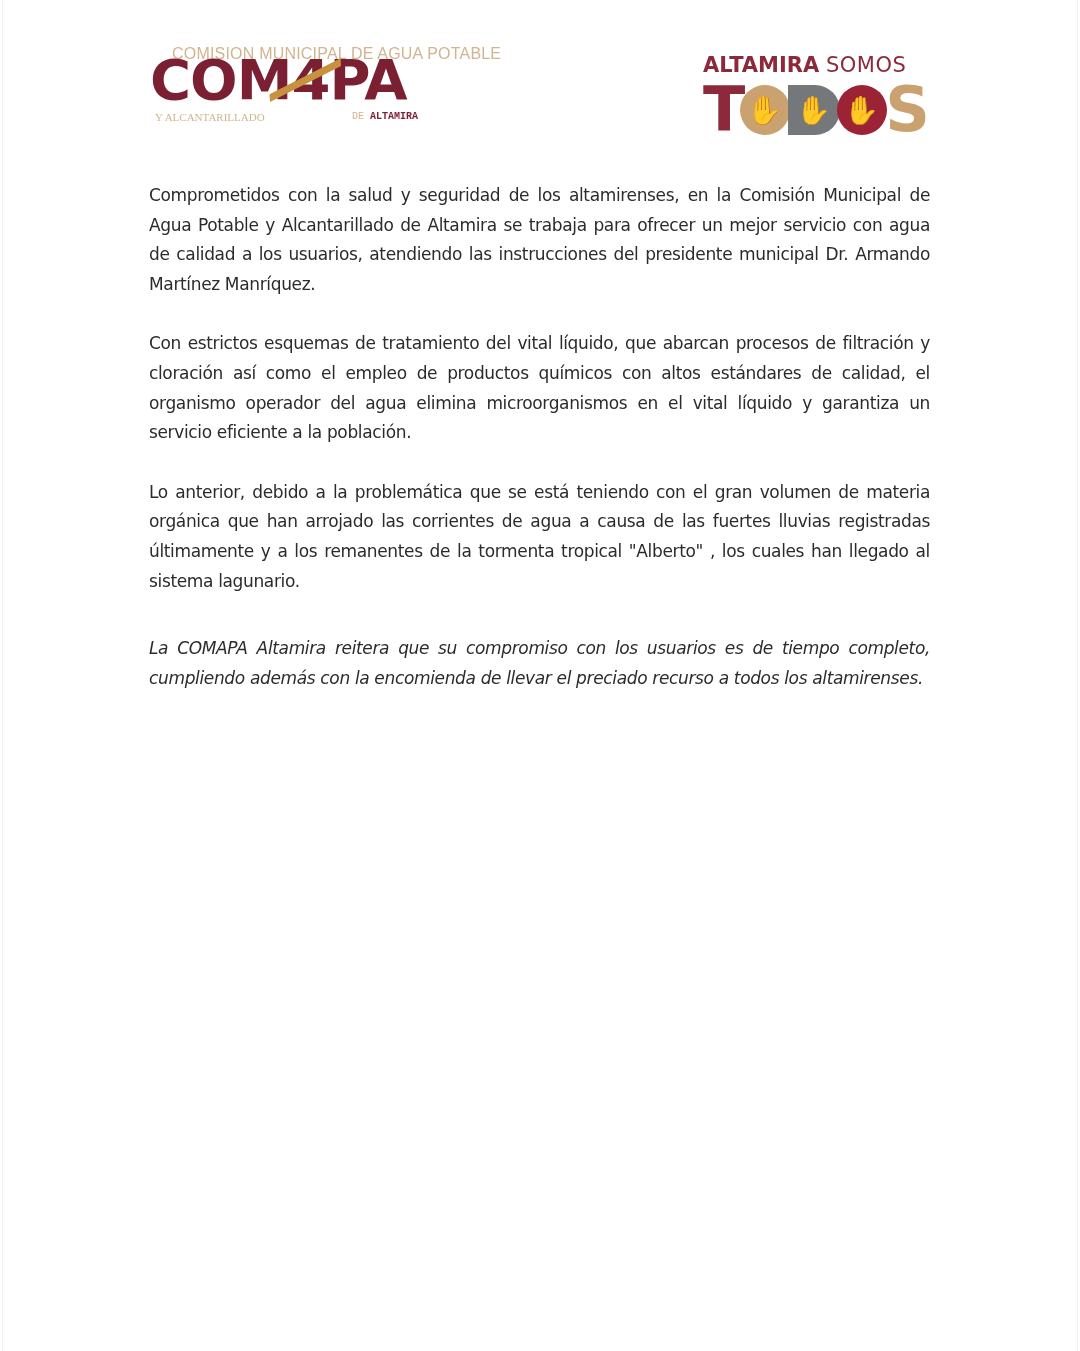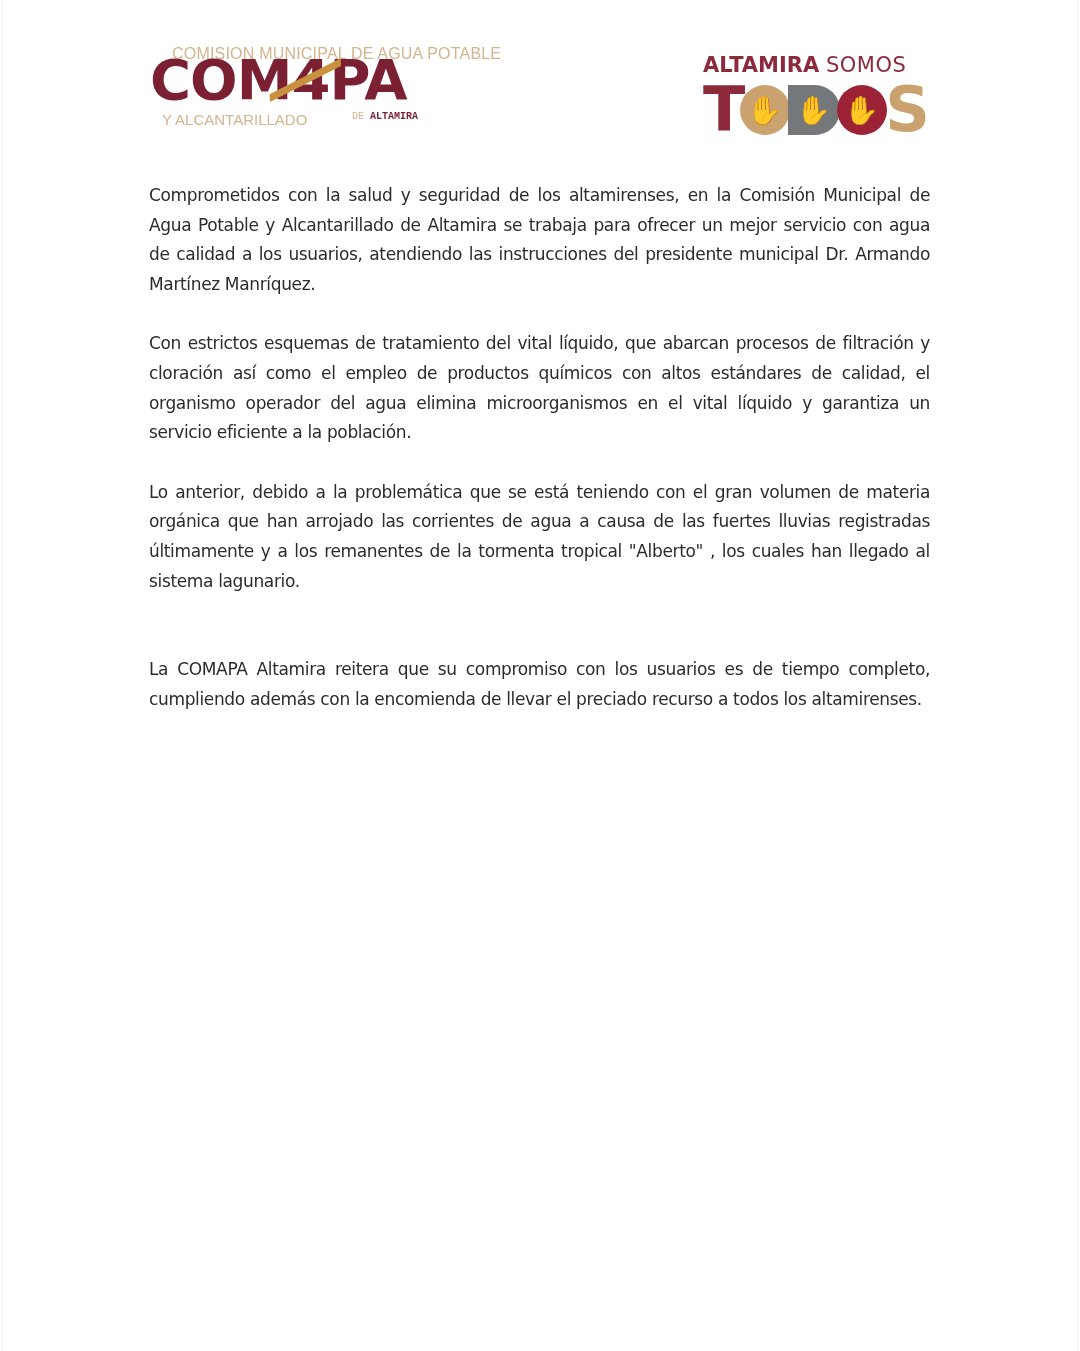--- a/index.html
+++ b/index.html
@@ -61,25 +61,24 @@
       width: 56px;
       height: 10px;
       background: #c8913e;
       transform: skewX(-38deg) rotate(-40deg);
       transform-origin: left bottom;
     }
     .comapa-bottom-left {
       position: absolute;
       left: 5px;
       top: 71px;
-      font-family: Liberation Sans, sans-serif;
-      font-size: 15px;
+      font-family: Liberation Serif, serif;
+      font-size: 11px;
       color: #d2b48f;
       white-space: nowrap;
-      margin-left: 7px;
     }
     .comapa-bottom-right {
       position: absolute;
       left: 202px;
       top: 71px;
       font-family: Liberation Mono, monospace;
       font-size: 10px;
       color: #d2b48f;
       white-space: nowrap;
     }
@@ -159,21 +158,22 @@
       font-size: 17px;
       line-height: 29.6px;
       color: #2b2b2b;
       letter-spacing: -0.35px;
     }
     .content p {
       margin: 0 0 30px 0;
       text-align: justify;
     }
     .content p.spaced {
-      margin-top: 59px;
+      margin-top: 38px;
+      font-style: italic;
     }
   </style>
 </head>
 <body>
 
 <div class="page-frame"></div>
 
 <div class="comapa-logo">
   <div class="comapa-top">COMISION MUNICIPAL DE AGUA POTABLE</div>
   <div class="comapa-main">

